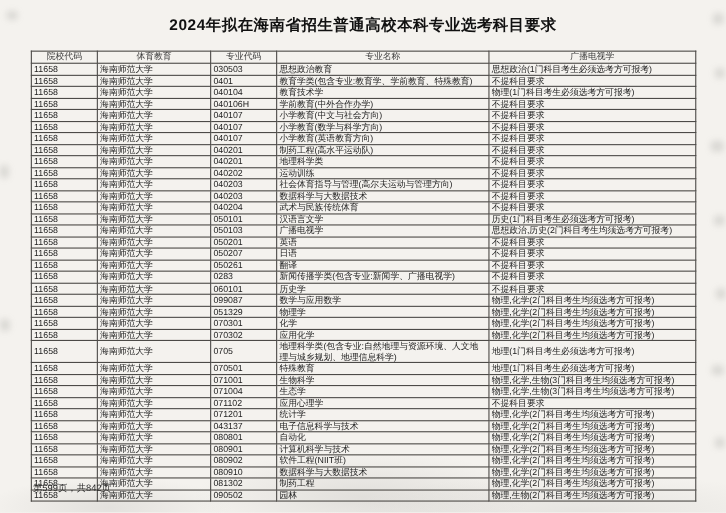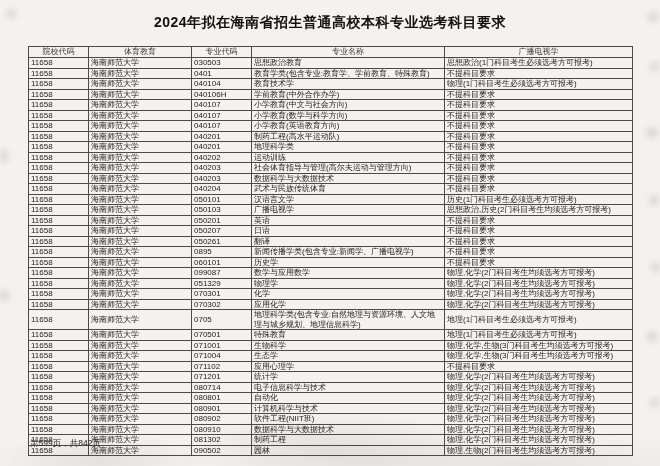--- a/index.html
+++ b/index.html
@@ -228,21 +228,21 @@
       <tr>
         <td>11658</td>
         <td>海南师范大学</td>
         <td>050261</td>
         <td>翻译</td>
         <td>不提科目要求</td>
       </tr>
       <tr>
         <td>11658</td>
         <td>海南师范大学</td>
-        <td>0895</td>
+        <td>0283</td>
         <td>新闻传播学类(包含专业:新闻学、广播电视学)</td>
         <td>不提科目要求</td>
       </tr>
       <tr>
         <td>11658</td>
         <td>海南师范大学</td>
         <td>060101</td>
         <td>历史学</td>
         <td>不提科目要求</td>
       </tr>
@@ -312,21 +312,21 @@
       <tr>
         <td>11658</td>
         <td>海南师范大学</td>
         <td>071201</td>
         <td>统计学</td>
         <td>物理,化学(2门科目考生均须选考方可报考)</td>
       </tr>
       <tr>
         <td>11658</td>
         <td>海南师范大学</td>
-        <td>080714</td>
+        <td>043137</td>
         <td>电子信息科学与技术</td>
         <td>物理,化学(2门科目考生均须选考方可报考)</td>
       </tr>
       <tr>
         <td>11658</td>
         <td>海南师范大学</td>
         <td>080801</td>
         <td>自动化</td>
         <td>物理,化学(2门科目考生均须选考方可报考)</td>
       </tr>

